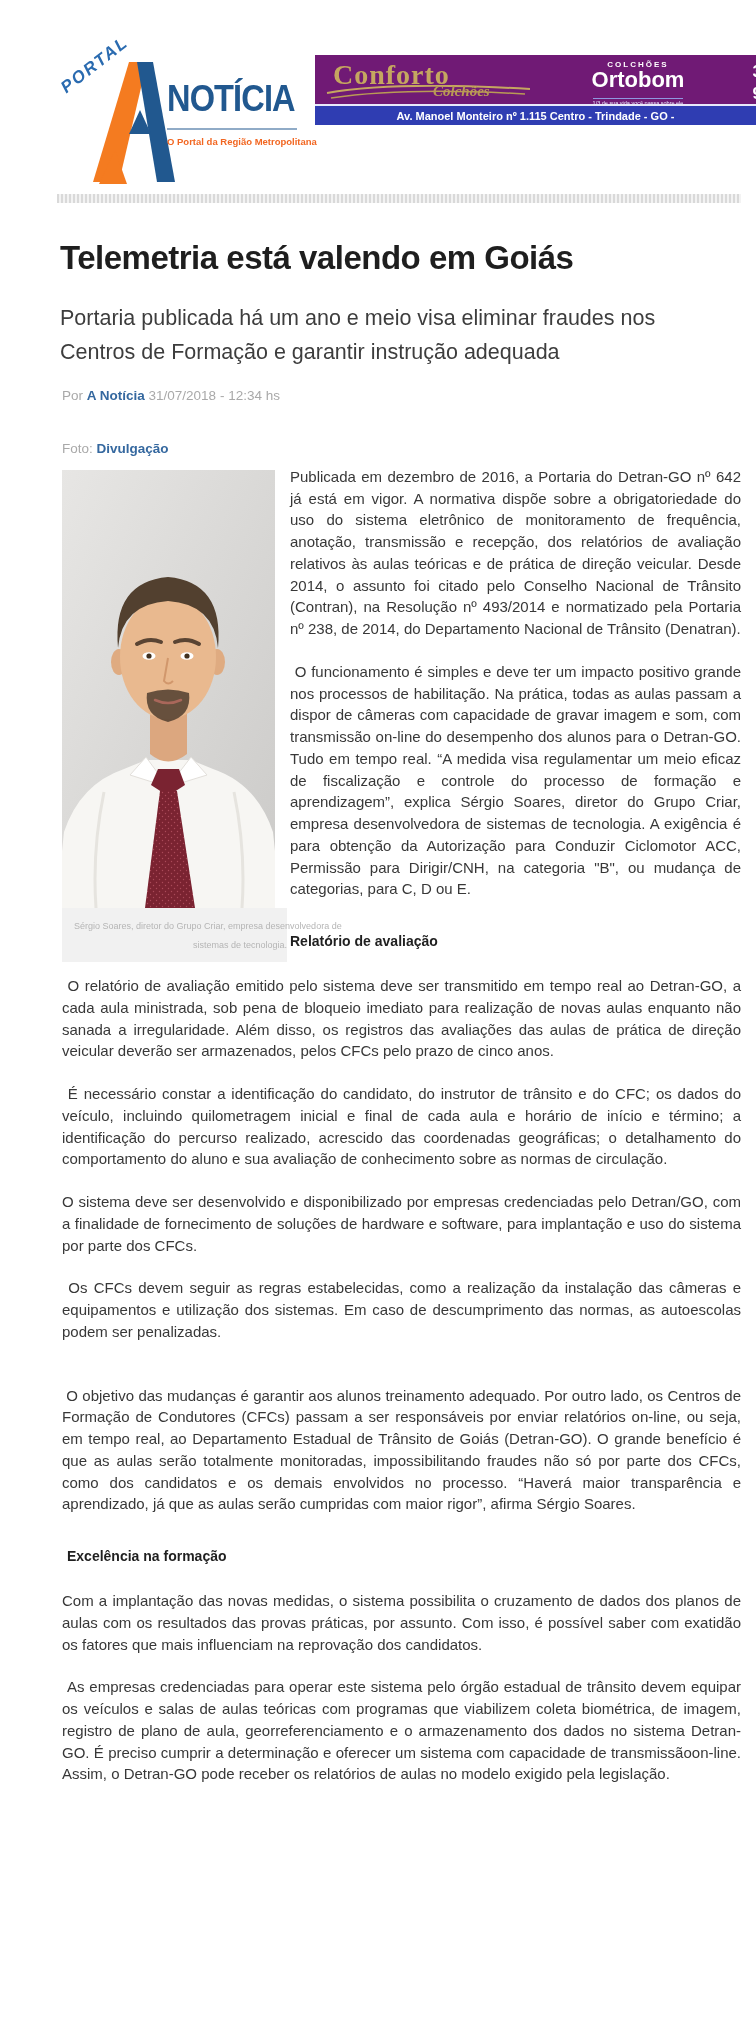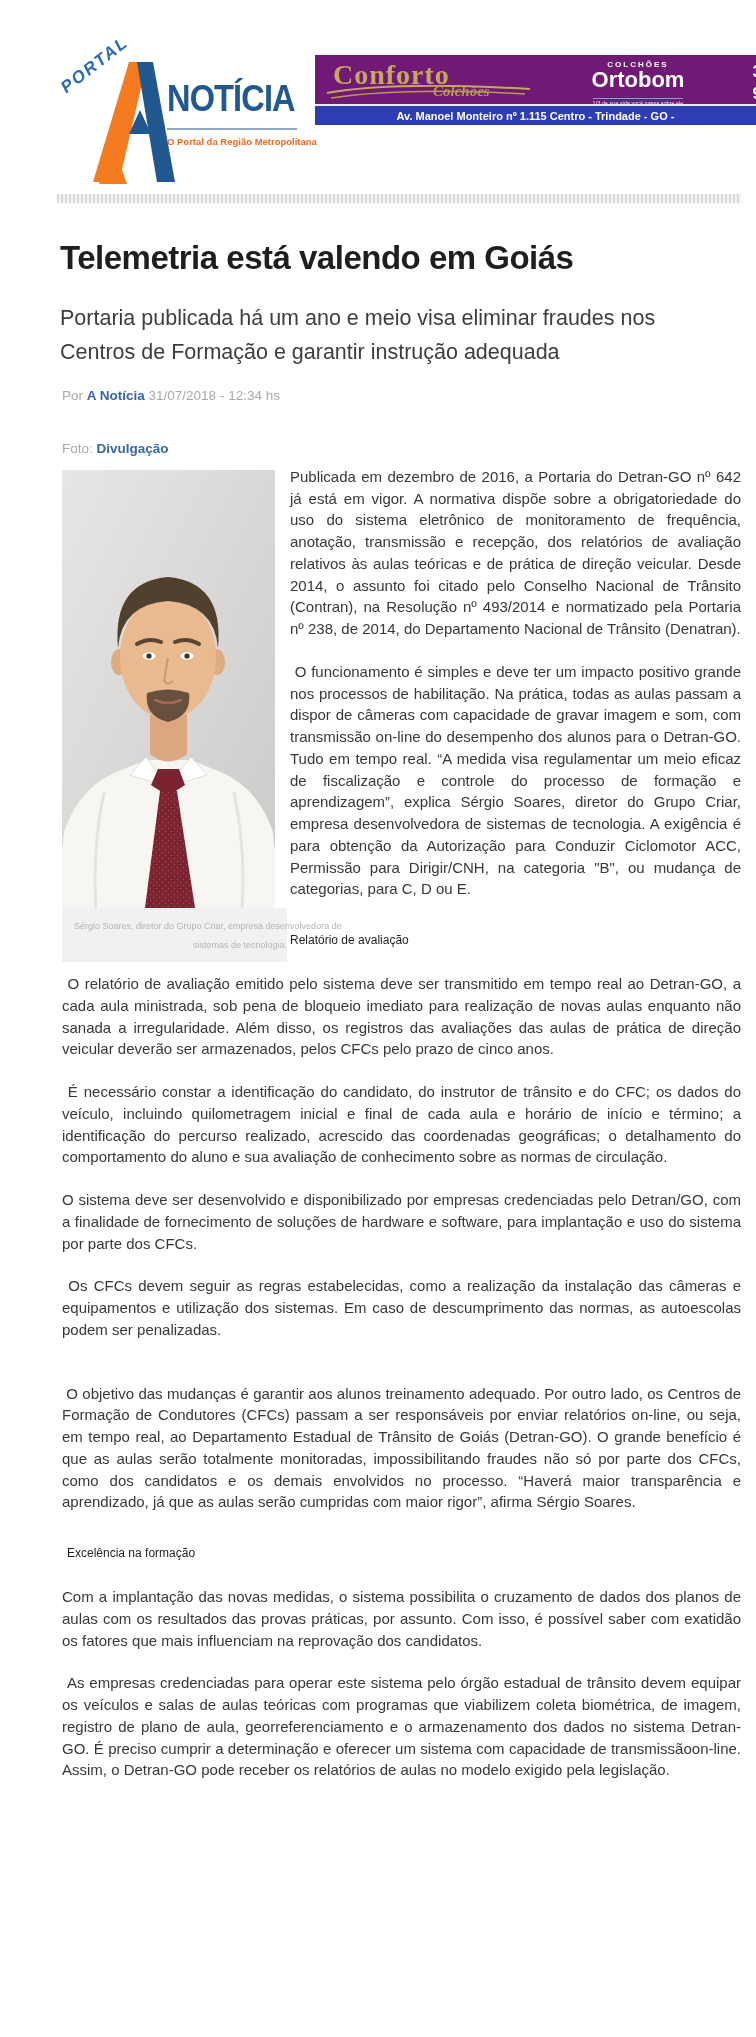--- a/index.html
+++ b/index.html
@@ -49,21 +49,21 @@
 
   
   .article{margin:0 15px 0 62px;padding-bottom:40px;}
   .article:after{content:"";display:block;clear:both;}
   figure{float:left;width:213px;margin:4px 15px 4px 0;padding:0;}
   .photo{width:213px;height:438px;display:block;}
   figcaption{width:225px;background:#f1f1f1;padding:9px 0 7px 12px;box-sizing:border-box;
     font-size:9px;color:#b5b5b5;line-height:2.1;}
   figcaption div{white-space:nowrap;overflow:visible;text-align:right;}
   .article p{text-align:justify;font-size:15px;line-height:1.45;color:#383838;margin:0 0 21px 0;}
-  .article h2{font-size:12px;font-weight:normal;color:#1f1f1f;margin:33px 0 26px 0;padding-left:5px;}
+  .article h2{font-size:14px;font-weight:bold;color:#1f1f1f;margin:33px 0 26px 0;padding-left:5px;}
   .gap-top{margin-top:42px !important;}
 </style>
 </head>
 <body>
 
 <div class="page">
 
   <div class="header">
 
     <div class="logo">

